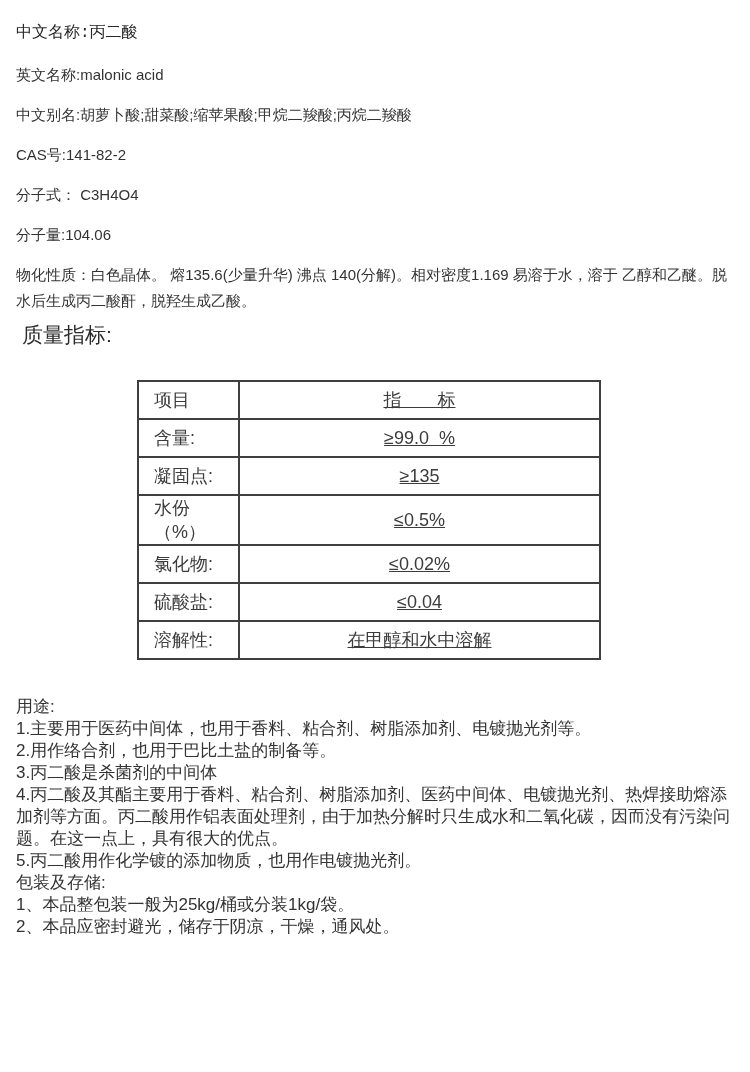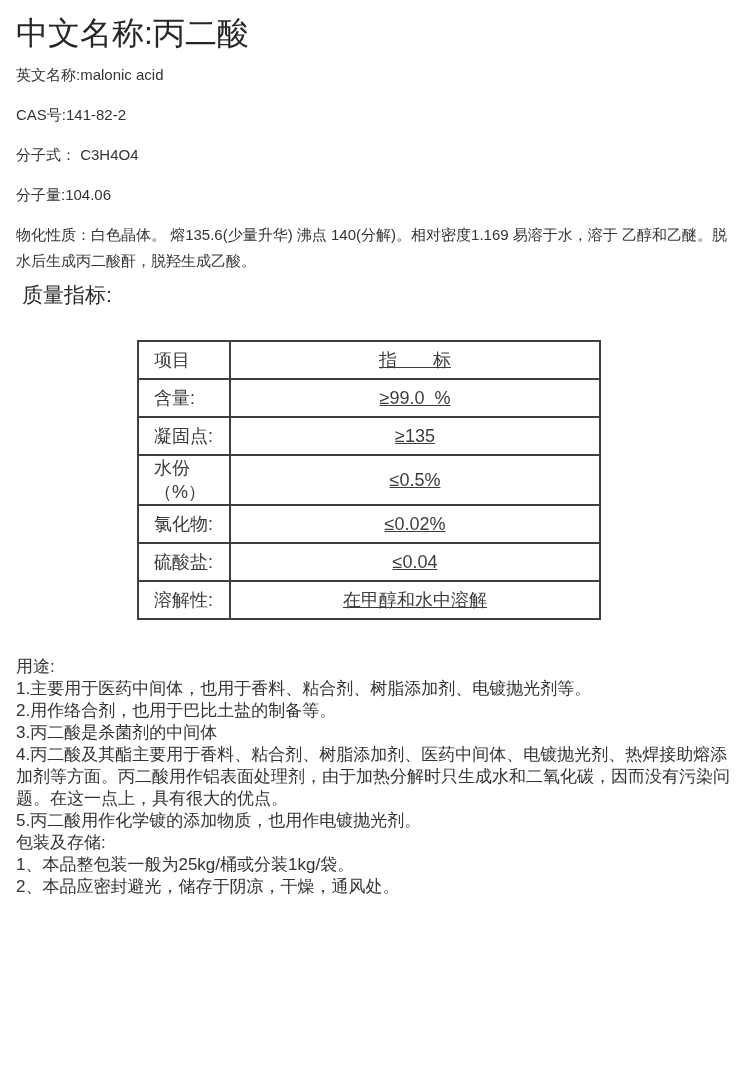--- a/index.html
+++ b/index.html
@@ -8,25 +8,26 @@
     width: 750px;
     height: 1072px;
     background: #ffffff;
     color: #333333;
     font-family: "Liberation Sans", sans-serif;
     overflow: hidden;
   }
   .doc { padding: 0 16px; width: 750px; }
 
   .page-title {
-    font-size: 32px;
+    font-size: 16px;
     line-height: 30px;
     font-weight: 500;
     color: #262626;
     margin: 18px 0 0 0;
+    font-family: Liberation Mono, monospace;
   }
 
   .info-line {
     font-size: 15px;
     line-height: 26px;
     margin: 14px 0 0 0;
     word-break: break-all;
     white-space: pre-wrap;
   }
 
@@ -47,21 +48,21 @@
   .spec-table th, .spec-table td {
     border: 2px solid #3f3f3f;
     height: 38px;
     font-size: 18px;
     font-weight: normal;
     color: #3c3c3c;
     padding: 0;
     white-space: pre-wrap;
     vertical-align: middle;
   }
-  .spec-table .col-item { width: 92px; }
+  .spec-table .col-item { width: 101px; }
   .spec-table th:first-child, .spec-table td:first-child {
     text-align: left;
     padding-left: 15px;
   }
   .spec-table th:last-child, .spec-table td:last-child {
     text-align: center;
     text-decoration: underline;
   }
 
   .bottom-section {
@@ -72,20 +73,21 @@
   .bottom-section p { margin: 0; word-break: break-all; }
 </style>
 </head>
 <body>
 
 <div class="doc">
 
   <h1 class="page-title">中文名称:丙二酸</h1>
 
   <p class="info-line">英文名称:malonic acid</p>
+  <p class="info-line">中文别名:胡萝卜酸;甜菜酸;缩苹果酸;甲烷二羧酸;丙烷二羧酸</p>
   <p class="info-line">CAS号:141-82-2</p>
   <p class="info-line">分子式： C3H4O4</p>
   <p class="info-line">分子量:104.06</p>
   <p class="info-line">物化性质：白色晶体。 熔135.6(少量升华) 沸点 140(分解)。相对密度1.169 易溶于水，溶于 乙醇和乙醚。脱水后生成丙二酸酐，脱羟生成乙酸。</p>
 
   <h2 class="quality-heading">质量指标:</h2>
 
   <table class="spec-table">
     <tbody>
         <tr>

